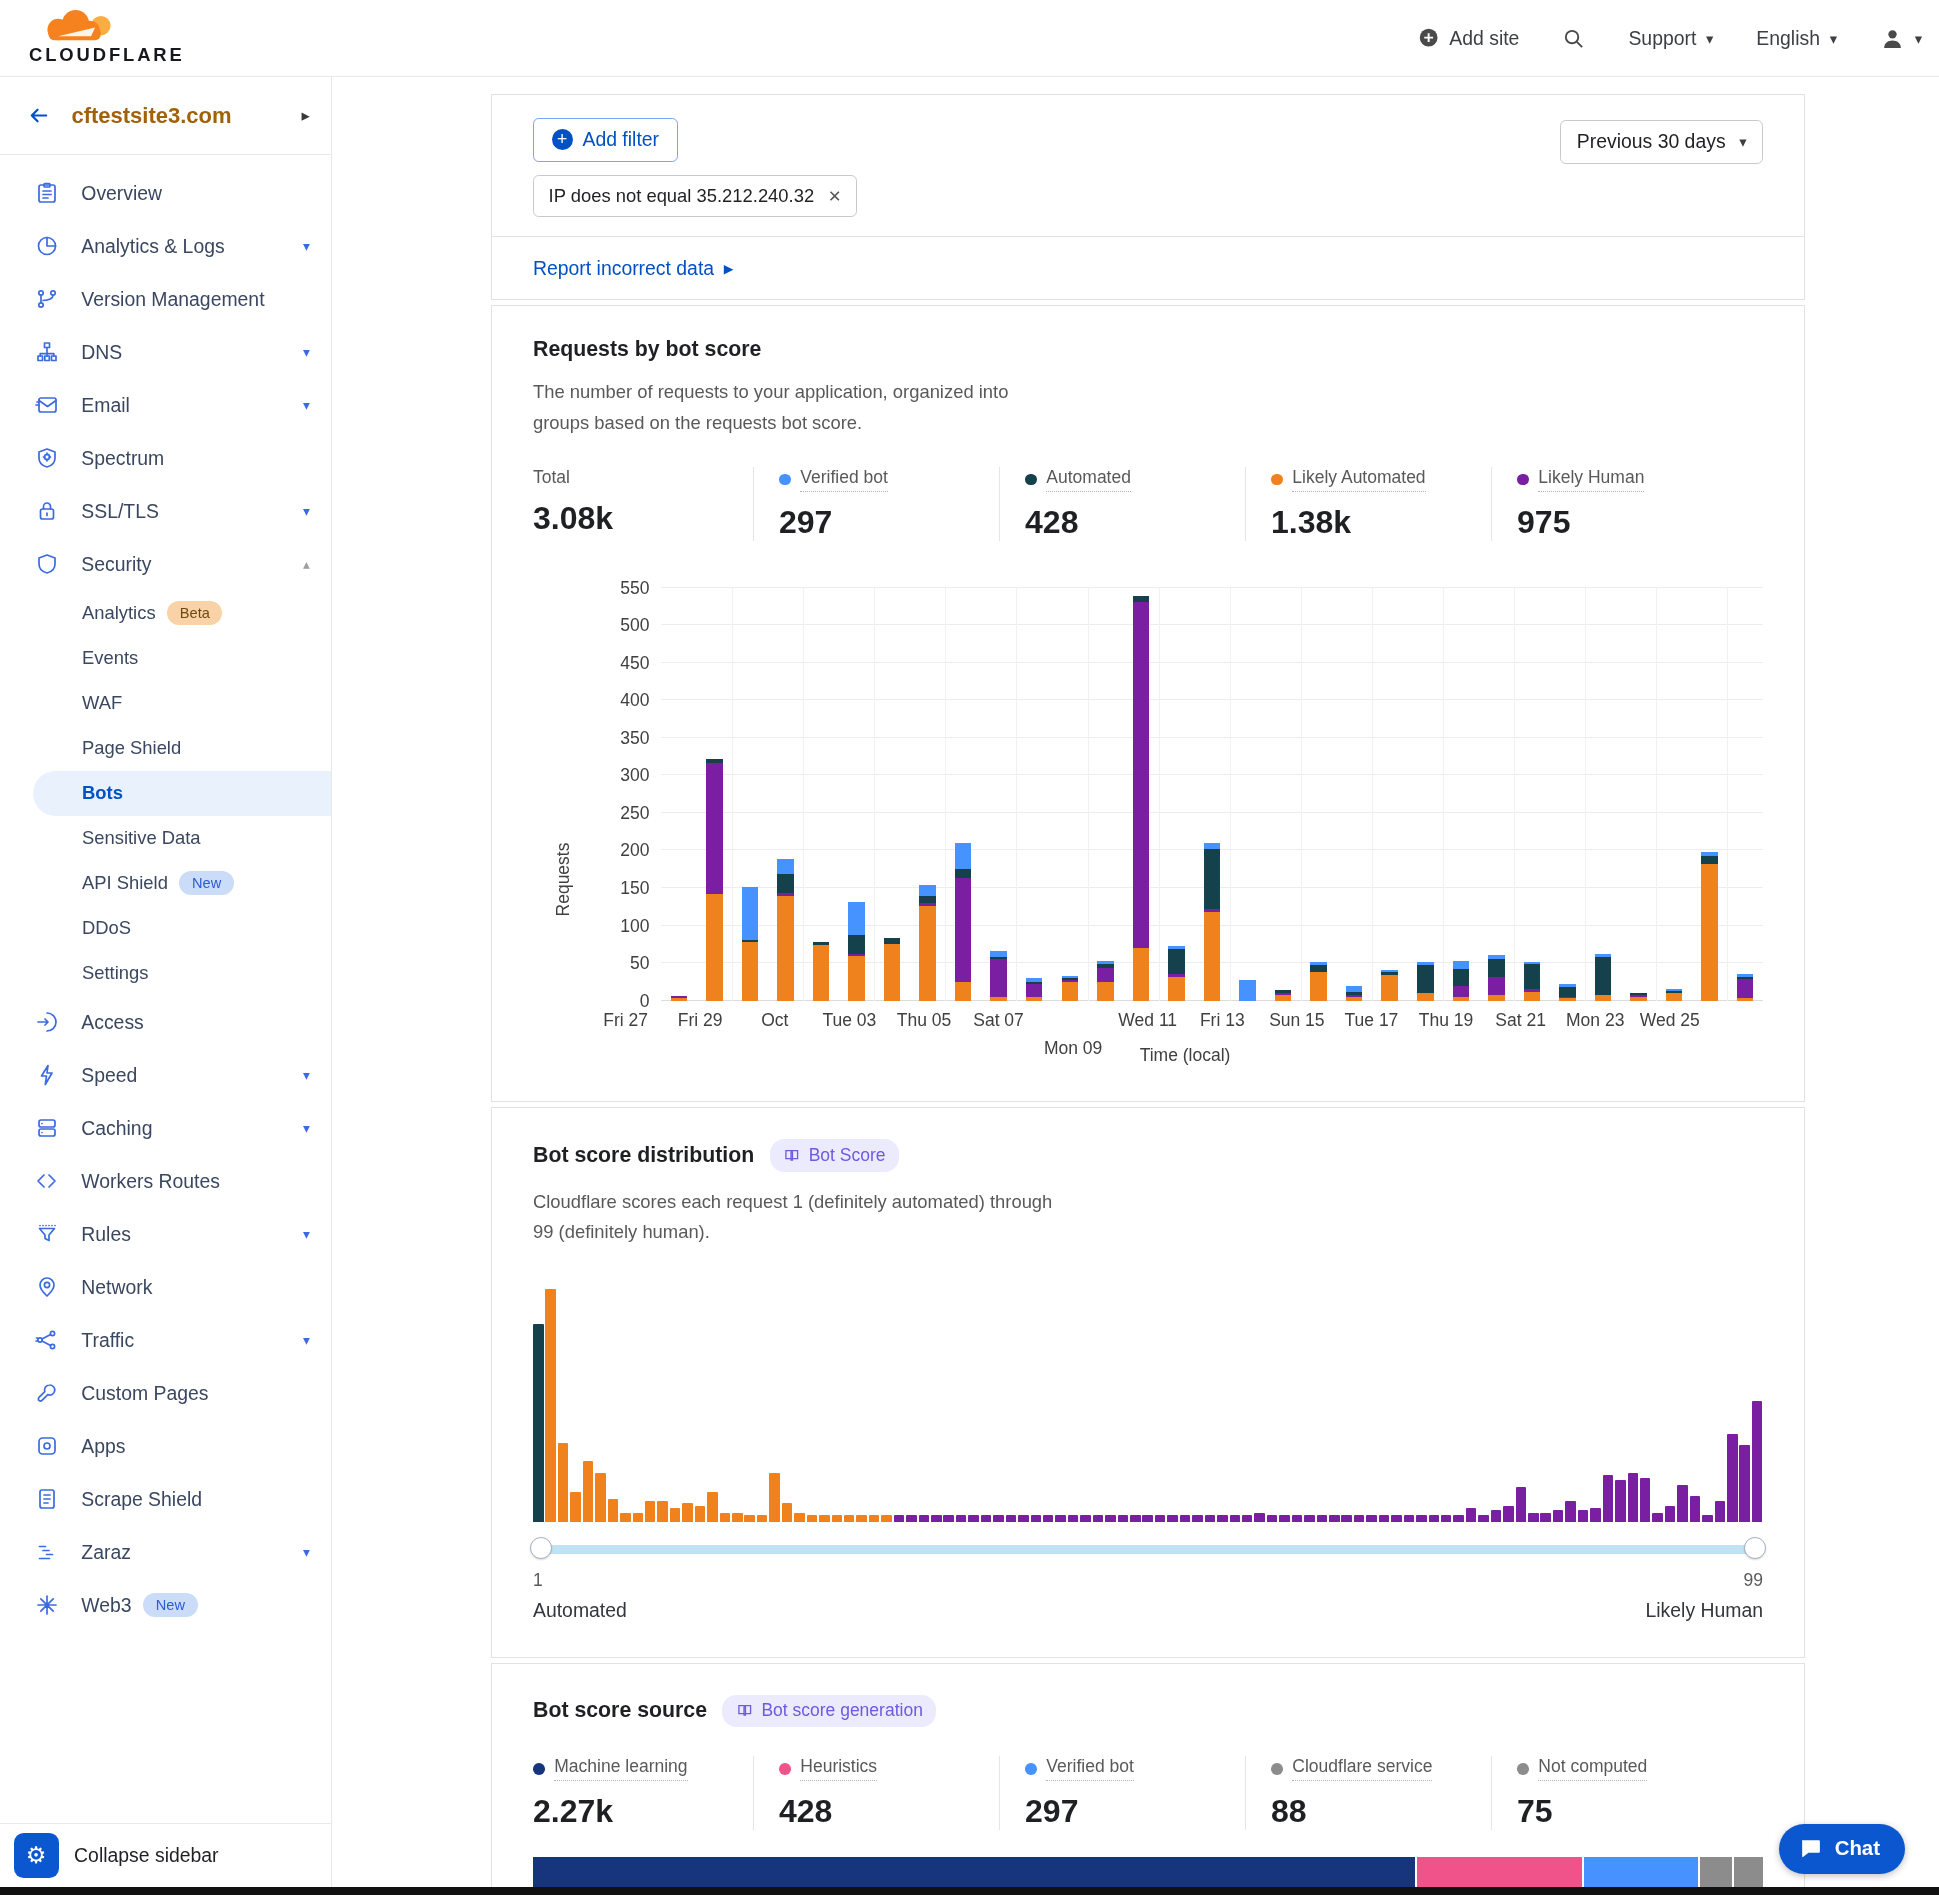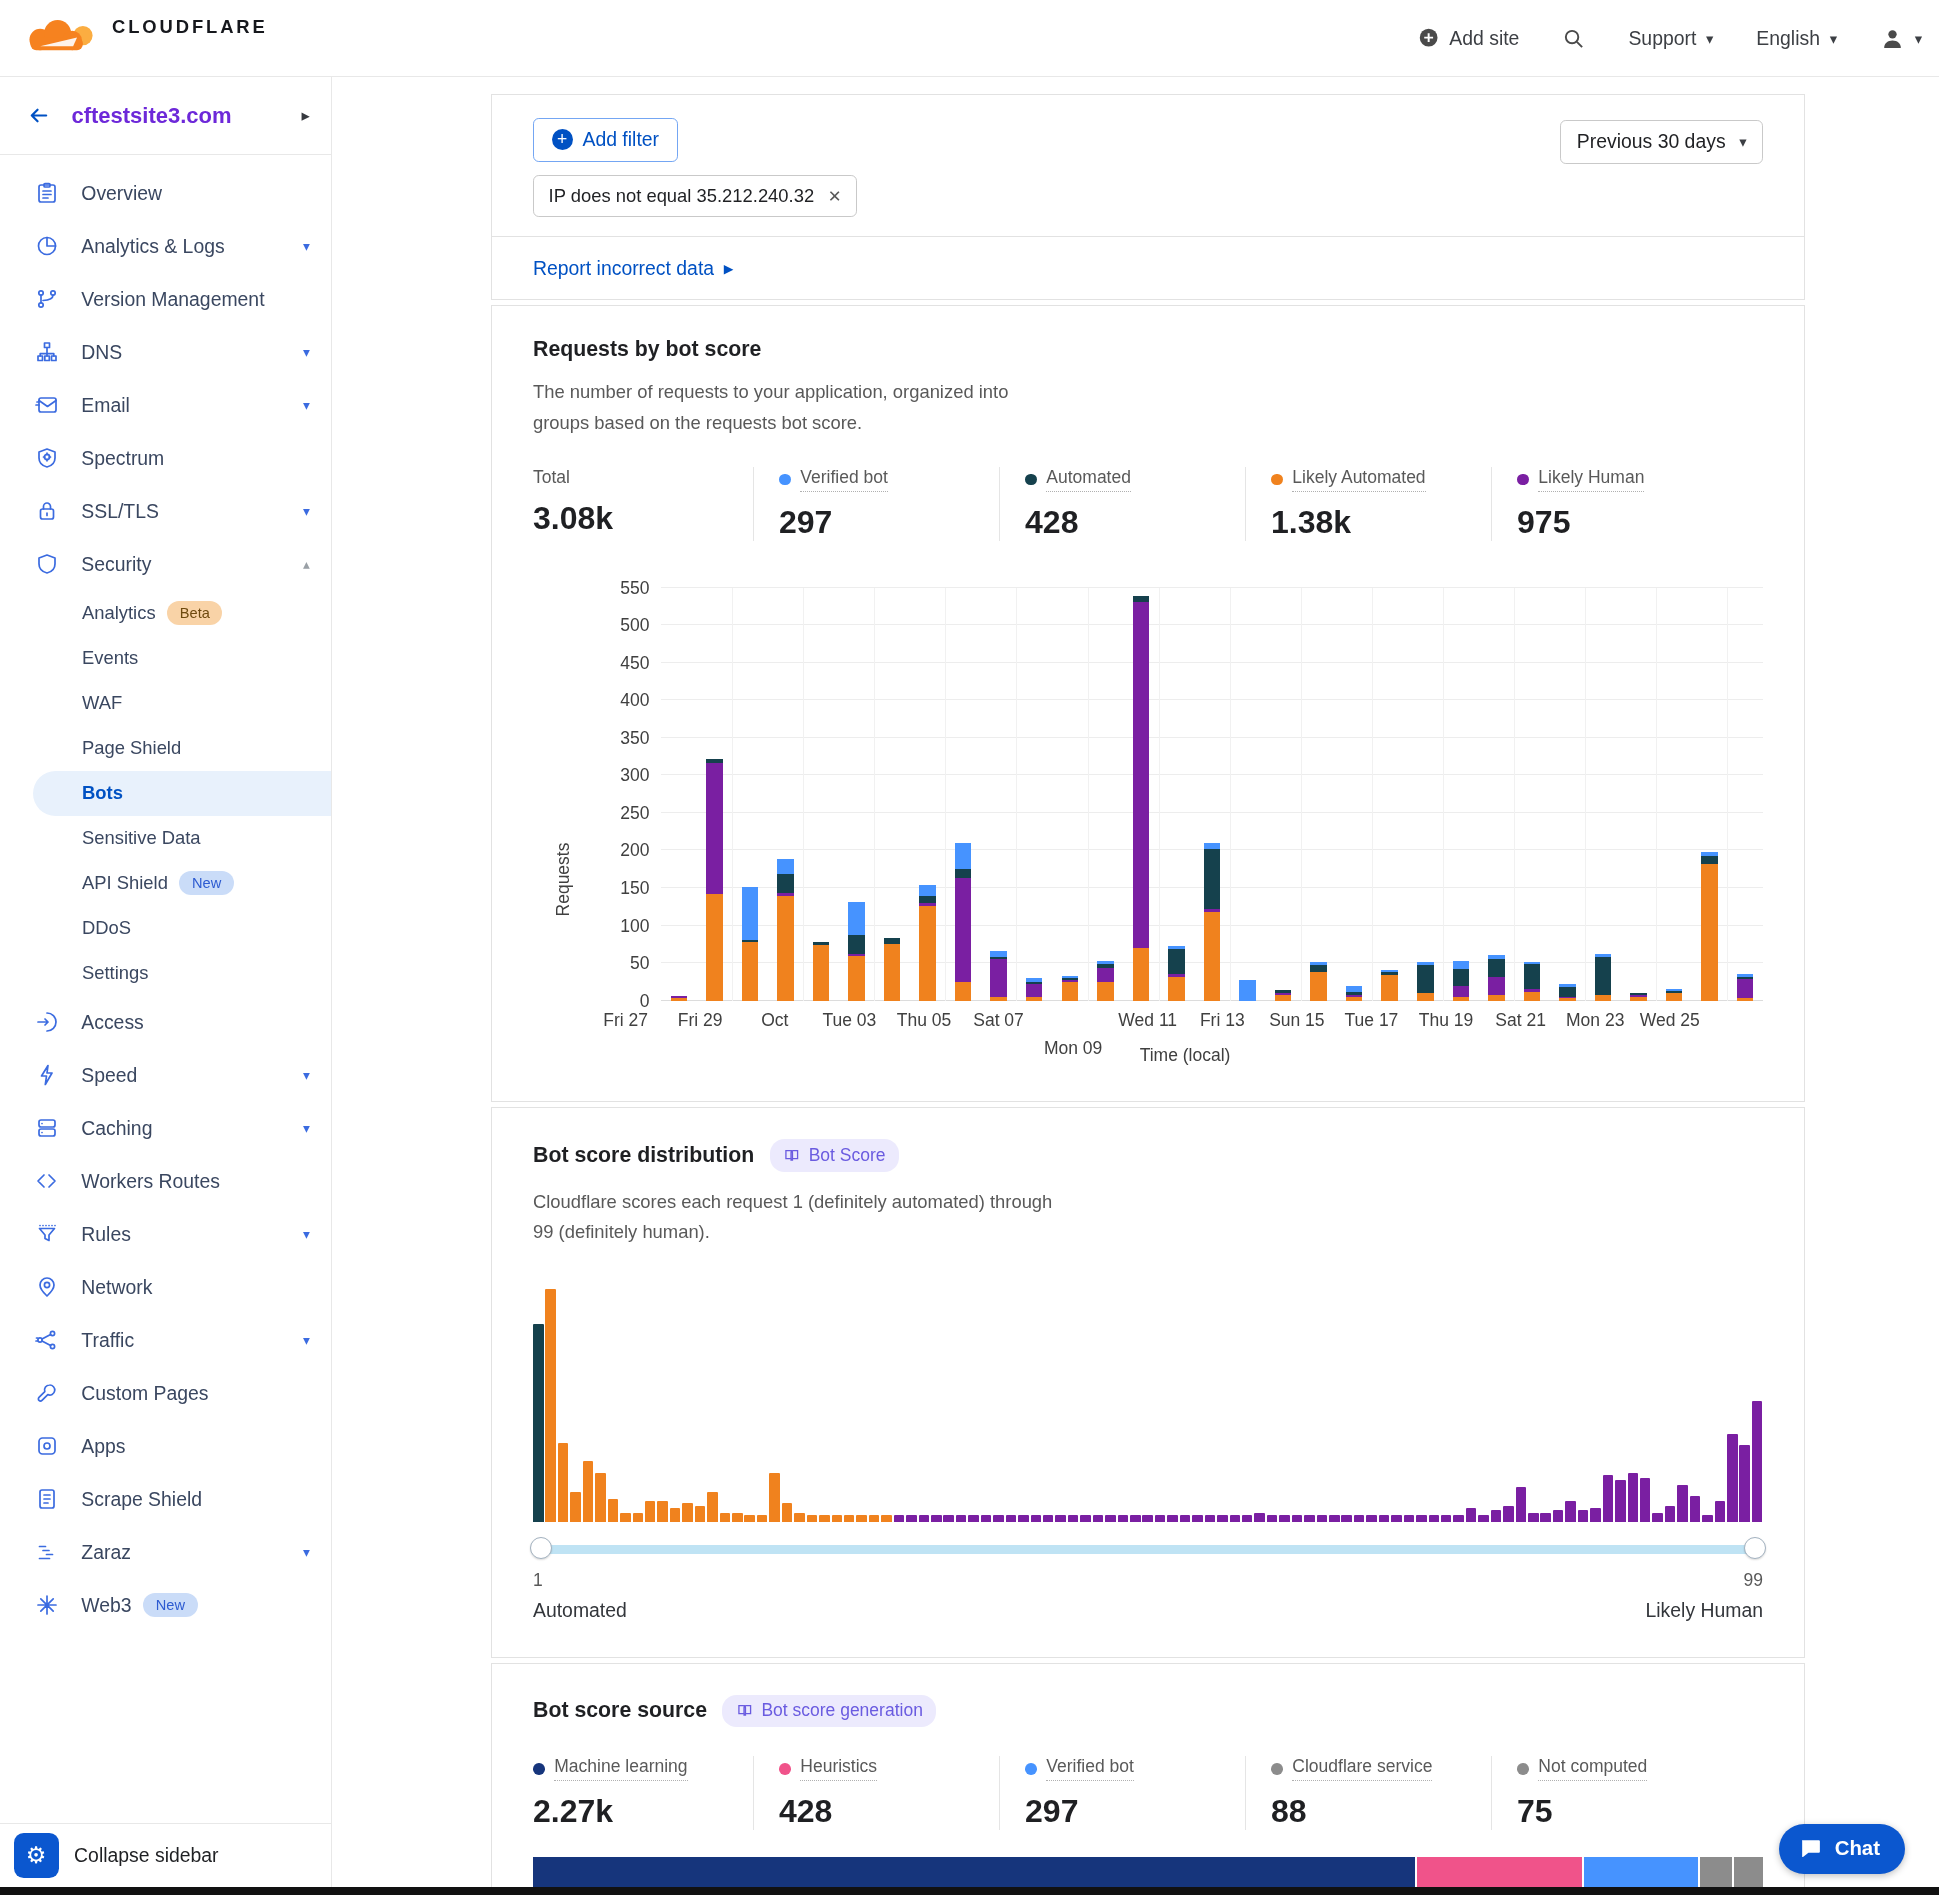--- a/index.html
+++ b/index.html
@@ -1,31 +1,31 @@
 <!DOCTYPE html>
 <html><head>
 <meta charset="utf-8">
 <style>
   * { margin:0; padding:0; box-sizing:border-box; }
   html,body { background:#fff; }
   body { width:1940px; height:1895px; position:relative; font-family:"Liberation Sans",sans-serif; color:#1f2023; overflow:hidden; }
 
   
   .header { position:absolute; top:0; left:0; right:0; height:77px; background:#fff; display:flex; align-items:center; border-bottom:1px solid #e8e8e8; z-index:10; }
-  .logo { display:flex; align-items:flex-start; margin-left:11px; }
+  .logo { display:flex; align-items:flex-start; flex-direction:column; margin-left:29px; }
   .logo-text { font-size:18.4px; font-weight:bold; letter-spacing:2.9px; color:#16181d; margin-top:-3.9px; }
   .header-right { margin-left:auto; display:flex; align-items:center; gap:43px; margin-right:18px; font-size:19.4px; color:#3c3f44; }
   .hdr-item { display:flex; align-items:center; gap:9.7px; cursor:pointer; }
   .caret { font-size:14.6px; color:#3c3f44; }
   .icon-btn { display:flex; align-items:center; }
 
   
   .sidebar { position:absolute; top:77px; left:0; width:332px; bottom:7.8px; background:#fff; border-right:1px solid #e8e8e8; z-index:5; }
   .site-row { height:78px; display:flex; align-items:center; padding:0 21.3px 0 25px; border-bottom:1px solid #e8e8e8; }
-  .site-name { font-size:22px; font-weight:bold; color:#6d28d9; margin-left:19.4px; }
+  .site-name { font-size:22px; font-weight:bold; color:#a16207; margin-left:19.4px; }
   .site-chevron { margin-left:auto; color:#36393f; font-size:16.5px; }
   .nav { padding:11.6px 0 0 0; height:calc(100% - 160px); overflow:hidden; }
   .nav-item { height:53px; display:flex; align-items:center; padding:0 21.3px 0 33px; font-size:19.4px; color:#3a4760; cursor:pointer; }
   .nav-icon { width:27px; height:25px; color:#3b6be0; margin-right:21.3px; display:flex; align-items:center; justify-content:center; flex:none; }
   .nav-caret { margin-left:auto; color:#3b6be0; font-size:13.6px; }
   .nav-caret.gray { color:#9aa0a6; }
   .sub-item { height:45px; display:flex; align-items:center; padding-left:82px; font-size:18.4px; color:#3a4760; cursor:pointer; }
   .sub-item.selected { background:#e8f1fc; color:#0051c3; font-weight:bold; margin-left:33px; padding-left:49px; border-radius:23px 0 0 23px; }
   .badge { border-radius:12.6px; padding:3.9px 12.6px; font-size:14.6px; margin-left:11.6px; font-weight:normal; }
   .badge.beta { background:#f9d3a7; color:#6e4a0f; }

